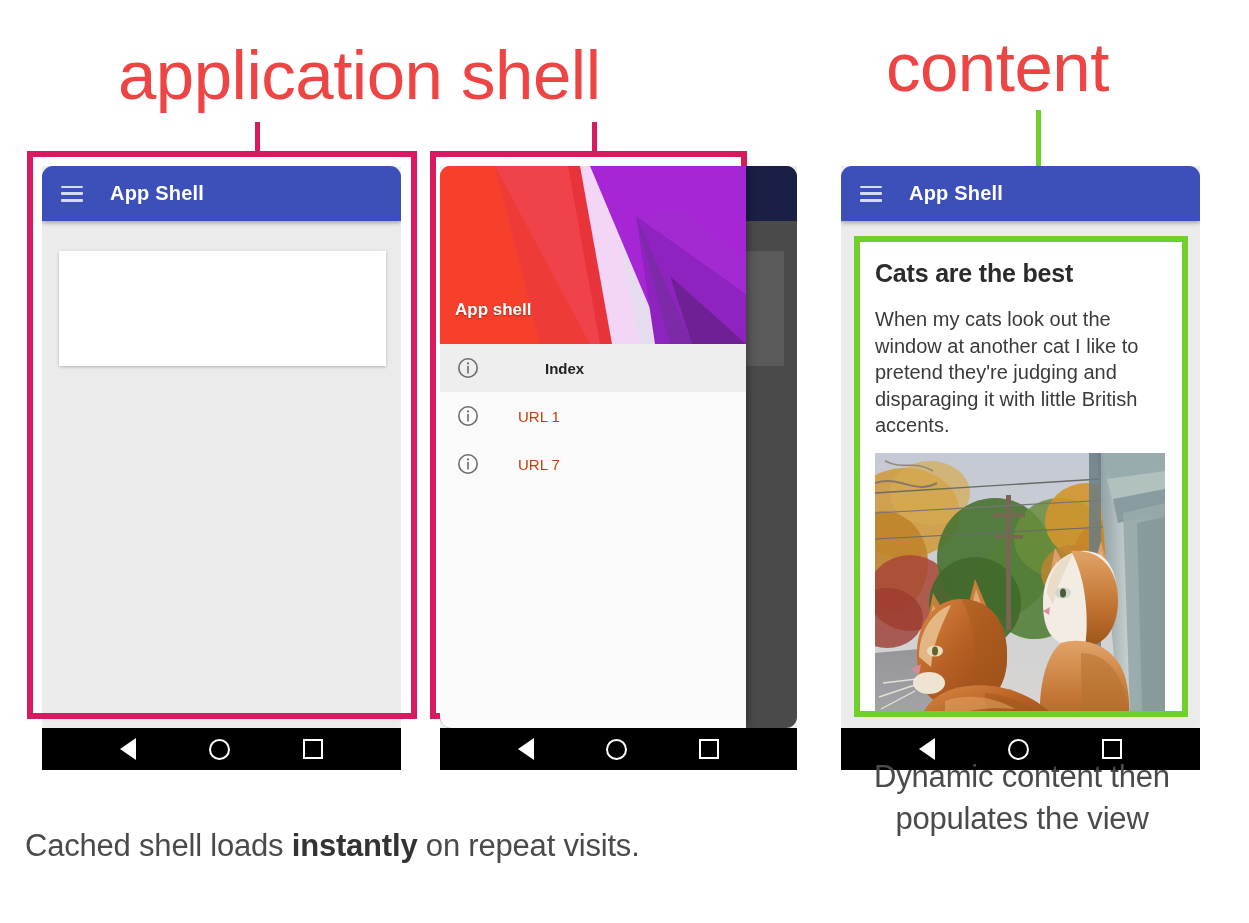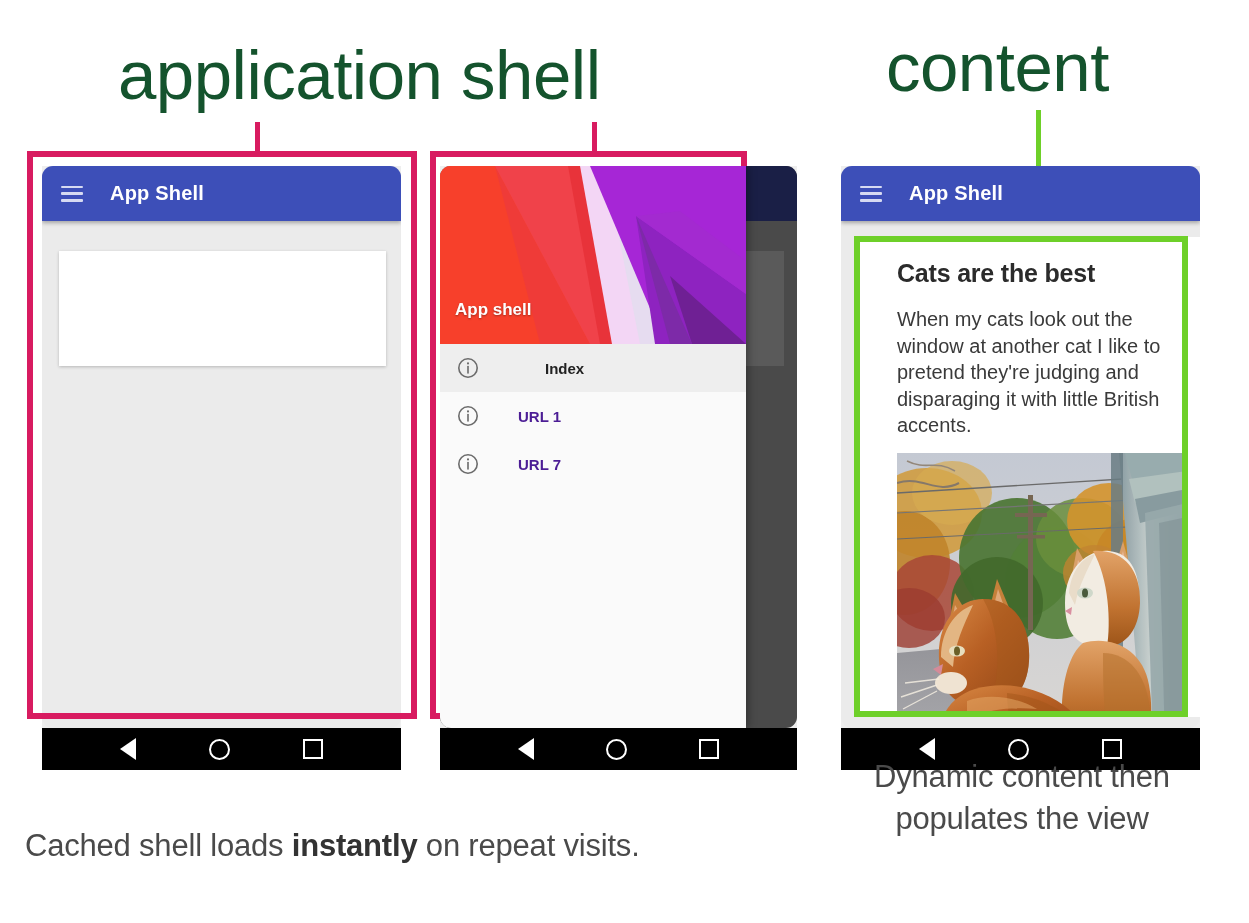--- a/index.html
+++ b/index.html
@@ -11,21 +11,21 @@
     width: 1249px;
     height: 923px;
     position: relative;
     font-family: "Liberation Sans", sans-serif;
     overflow: hidden;
   }
 
   
   .annot-label {
     position: absolute;
-    color: #14532d;
+    color: #ef4444;
     font-weight: 400;
     font-family: "Liberation Sans", sans-serif;
     white-space: nowrap;
     letter-spacing: -0.5px;
   }
   #label-app-shell {
     left: 118px;
     top: 36px;
     font-size: 69px;
     line-height: 80px;
@@ -219,35 +219,33 @@
   .drawer-item.selected { background: #eeeeee; gap: 27px; }
   .drawer-icon {
     width: 24px; height: 24px;
     flex: 0 0 auto;
     color: #5a5a5a;
   }
   .drawer-icon svg { display:block; width:24px; height:24px; }
   .drawer-label {
     margin-left: 38px;
     font-size: 15px;
-    color: #4c1d95;
-    font-weight: bold;
+    color: #c2410c;
   }
   .drawer-item.selected .drawer-label { font-weight: bold; color: #222; }
 
   
   .article-surface {
     position: absolute;
     left: 14px;
     top: 71px;
     width: 330px;
     height: 480px;
     background: #ffffff;
     overflow: hidden;
-    padding-left: 22px;
   }
   .article-inner { padding: 22px 20px 0 20px; }
   .article-title {
     font-size: 25px;
     font-weight: bold;
     color: #2b2b2b;
     margin: 0 0 18px 0;
     letter-spacing: -0.2px;
   }
   .article-body {

